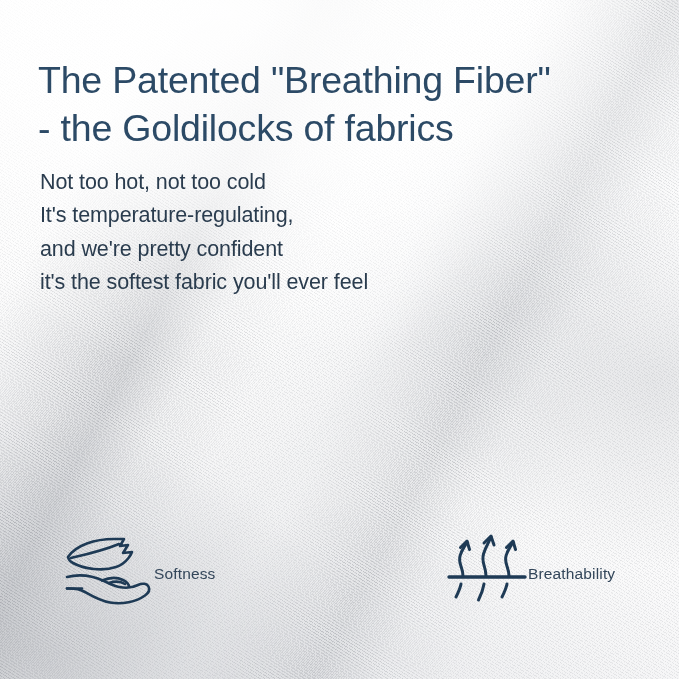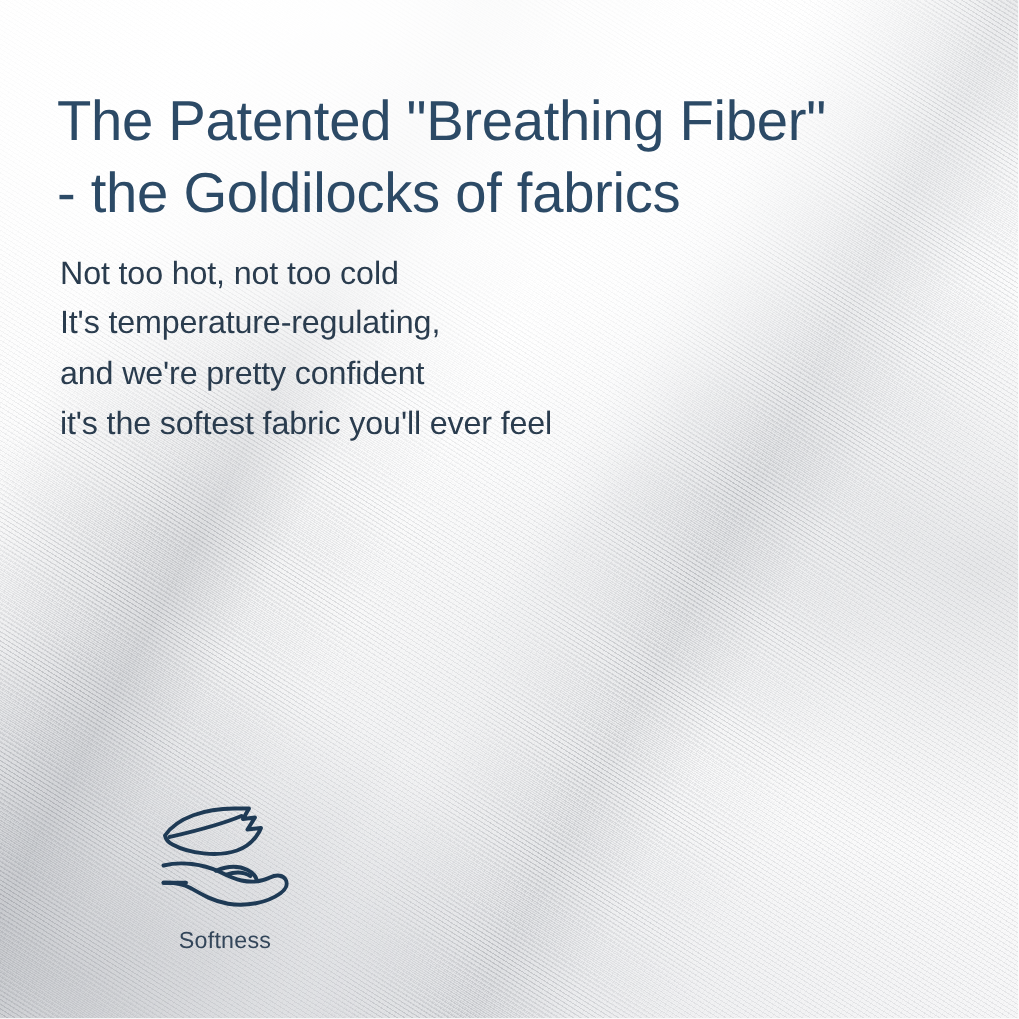--- a/index.html
+++ b/index.html
@@ -169,21 +169,20 @@
     top: 528px;
     width: 560px;
     display: flex;
     justify-content: space-between;
     align-items: flex-end;
   }
 
   .feature {
     width: 176px;
     display: flex;
-    flex-direction: column;
     align-items: center;
   }
 
   .feature-icon {
     height: 78px;
     display: flex;
     align-items: flex-end;
     justify-content: center;
   }
 
@@ -244,17 +243,38 @@
             <path d="M40 44.5 C47 41.5 55 41 61 44 C65 46 67 49 67 51"></path>
 
             <path d="M47 47 C53 45 59 45.5 63 48"></path>
 
             <path d="M5 52.5 L20 52.5"></path>
           </svg>
         </div>
         <div class="feature-label">Softness</div>
       </div>
 
+      <div class="feature">
+        <div class="feature-icon">
+          <svg width="82" height="74" viewBox="0 0 82 74" fill="none" stroke="#1e3a55" stroke-width="3" stroke-linecap="round" stroke-linejoin="round">
+
+            <path d="M3 45 L79 45" stroke-width="3.4"></path>
+
+            <path d="M17 44 C17 35 12 32 14 24 C15.5 18 19 14 21 10"></path>
+            <path d="M14.5 15.5 L21 9 L23.5 17.5"></path>
+            <path d="M15 52 C14 57 12 61 10 65"></path>
+
+            <path d="M40 44 C40 34 35 31 37.5 22 C39.5 15 43 10 45 5"></path>
+            <path d="M38 11 L45 4 L48 13"></path>
+            <path d="M38 52 C37 58 35 63 32.5 68"></path>
+
+            <path d="M63 44 C63 35 58 32 60 24 C61.5 18 65 14 67 10"></path>
+            <path d="M60.5 15.5 L67 9 L69.5 17.5"></path>
+            <path d="M61 52 C60 57 58 61 56 65"></path>
+          </svg>
+        </div>
+        <div class="feature-label">Breathability</div>
+      </div>
 
 
     </div>
   </div>
 </div>
 
 </body></html>

